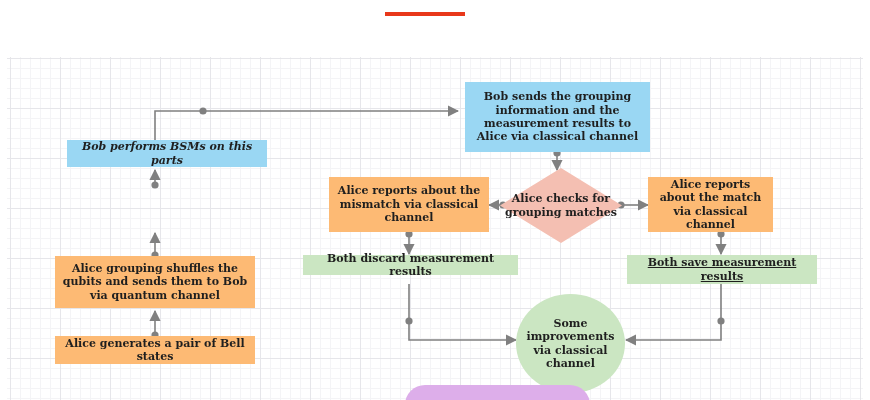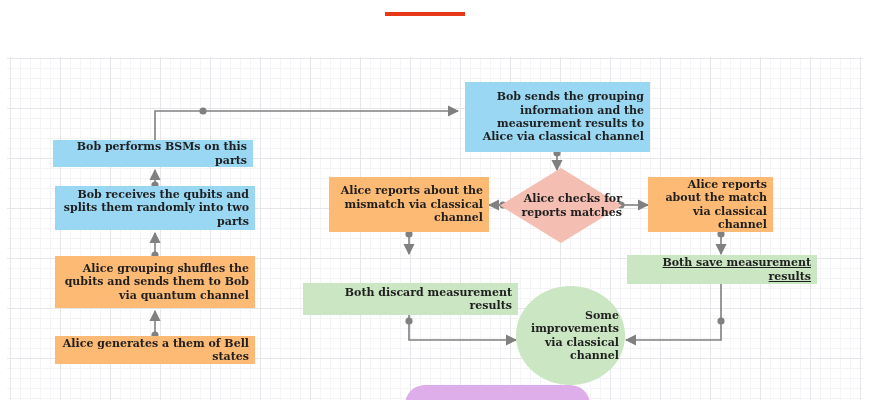--- a/index.html
+++ b/index.html
@@ -54,21 +54,21 @@
   .diamond-shape{
     position:absolute;left:0;top:0;width:100%;height:100%;
     background:#f4bfb2;
     clip-path:polygon(50% 0%,100% 50%,50% 100%,0% 50%);
   }
   .diamond-label{
     position:absolute;left:0;top:0;width:100%;height:100%;
     display:flex;align-items:center;justify-content:center;
     text-align:center;font-weight:bold;font-size:11px;line-height:1.22;color:#1f1f1f;
   }
-  .lbl{display:block;width:100%;text-align:right;}
+  .lbl{display:block;width:100%;}
 </style>
 </head>
 <body>
 
 <div id="stage">
 
   <div class="title-rule"></div>
 
   <div class="canvas"></div>
 
@@ -114,60 +114,57 @@
       <circle cx="721" cy="321" r="3.6" fill="#808080" stroke="none"></circle>
 
       <path d="M 570 393 L 570 400"></path>
     </g>
   </svg>
 
   <div class="node n-blue" style="left:465px;top:82px;width:185px;height:70px;">
     <span class="lbl">Bob sends the grouping information and the measurement results to Alice via classical channel</span>
   </div>
 
-  <div class="node n-blue" style="left:53px;top:140px;width:200px;height:27px;">
+  <div class="node n-blue" style="left:67px;top:140px;width:200px;height:27px;font-style:italic;">
     <span class="lbl">Bob performs BSMs on this parts</span>
   </div>
 
-  <div class="node n-blue" style="left:55px;top:186px;width:200px;height:44px;">
-    <span class="lbl">Bob receives the qubits and splits them randomly into two parts</span>
-  </div>
 
   <div class="node n-pink" style="left:55px;top:256px;width:200px;height:52px;">
     <span class="lbl">Alice grouping shuffles the qubits and sends them to Bob via quantum channel</span>
   </div>
 
   <div class="node n-pink" style="left:55px;top:336px;width:200px;height:28px;">
-    <span class="lbl">Alice generates a them of Bell states</span>
+    <span class="lbl">Alice generates a pair of Bell states</span>
   </div>
 
   <div class="node n-pink" style="left:329px;top:177px;width:160px;height:55px;">
     <span class="lbl">Alice reports about the mismatch via classical channel</span>
   </div>
 
   <div class="diamond-wrap" style="left:500px;top:168px;width:122px;height:75px;">
     <div class="diamond-shape"></div>
     <div class="diamond-label">
-      <span class="lbl">Alice checks for reports matches</span>
+      <span class="lbl">Alice checks for grouping matches</span>
     </div>
   </div>
 
   <div class="node n-pink" style="left:648px;top:177px;width:125px;height:55px;">
     <span class="lbl">Alice reports about the match via classical channel</span>
   </div>
 
-  <div class="node n-green" style="left:303px;top:255px;width:215px;height:32px;margin-top:28px;">
+  <div class="node n-green" style="left:303px;top:255px;width:215px;height:20px;">
     <span class="lbl">Both discard measurement results</span>
   </div>
 
   <div class="node n-green" style="left:627px;top:255px;width:190px;height:29px;text-decoration:underline;">
     <span class="lbl">Both save measurement results</span>
   </div>
 
-  <div class="node n-circle" style="left:516px;top:286px;width:109px;height:99px;">
+  <div class="node n-circle" style="left:516px;top:294px;width:109px;height:99px;">
     <span class="lbl">Some improvements via classical channel</span>
   </div>
 
   <div class="node n-purple" style="left:405px;top:385px;width:185px;height:40px;">
     <span class="lbl"></span>
   </div>
 
 </div>
 
 </body></html>

